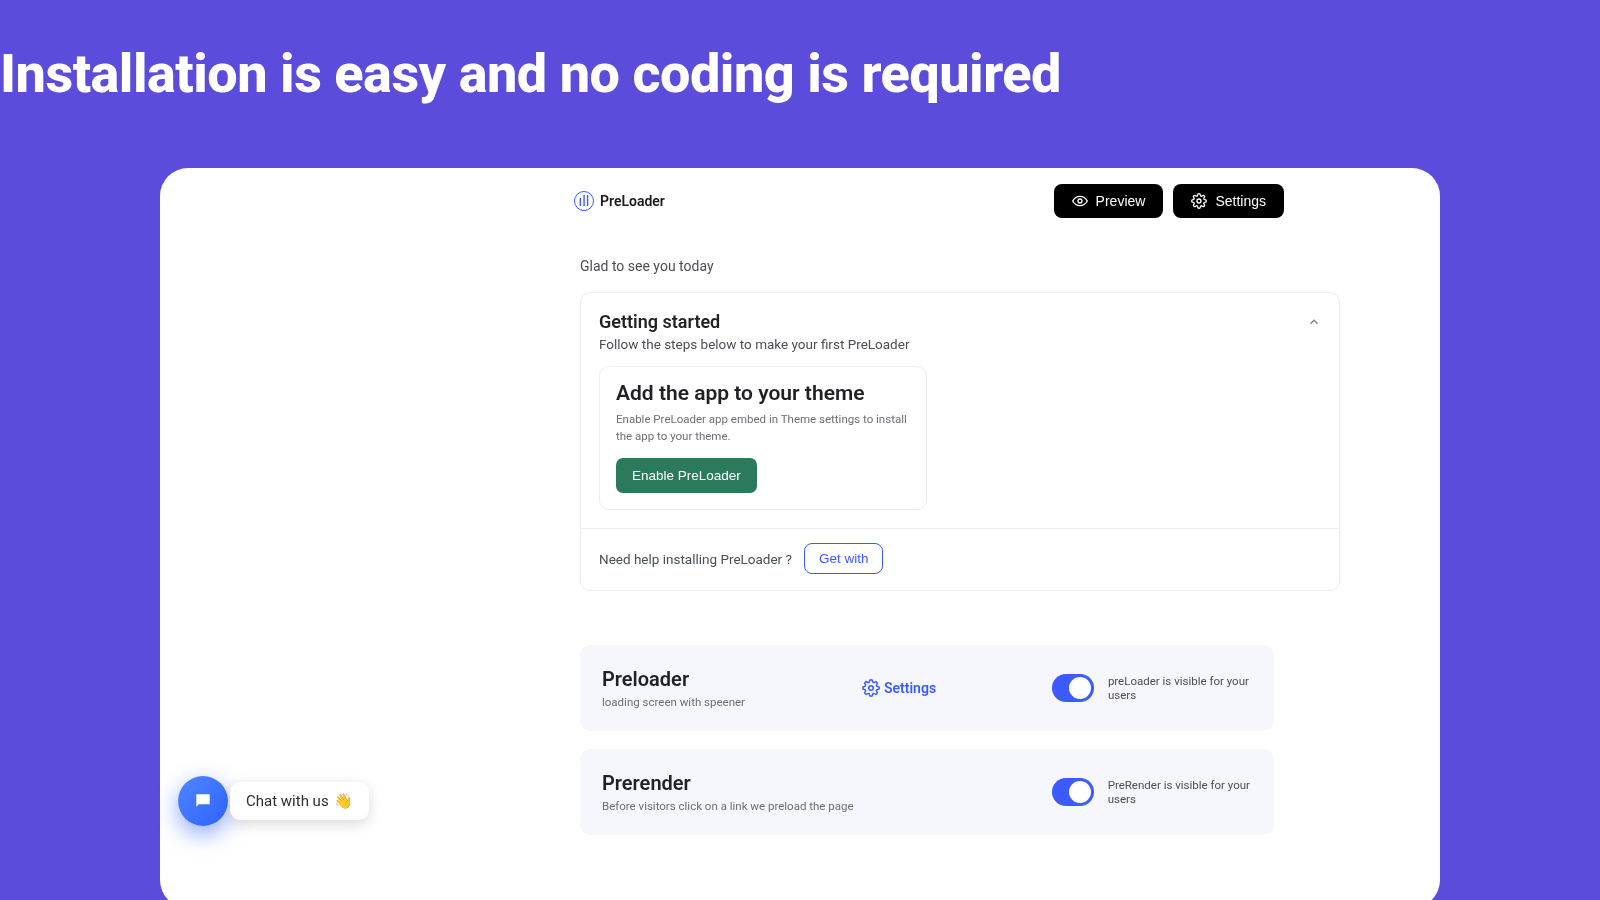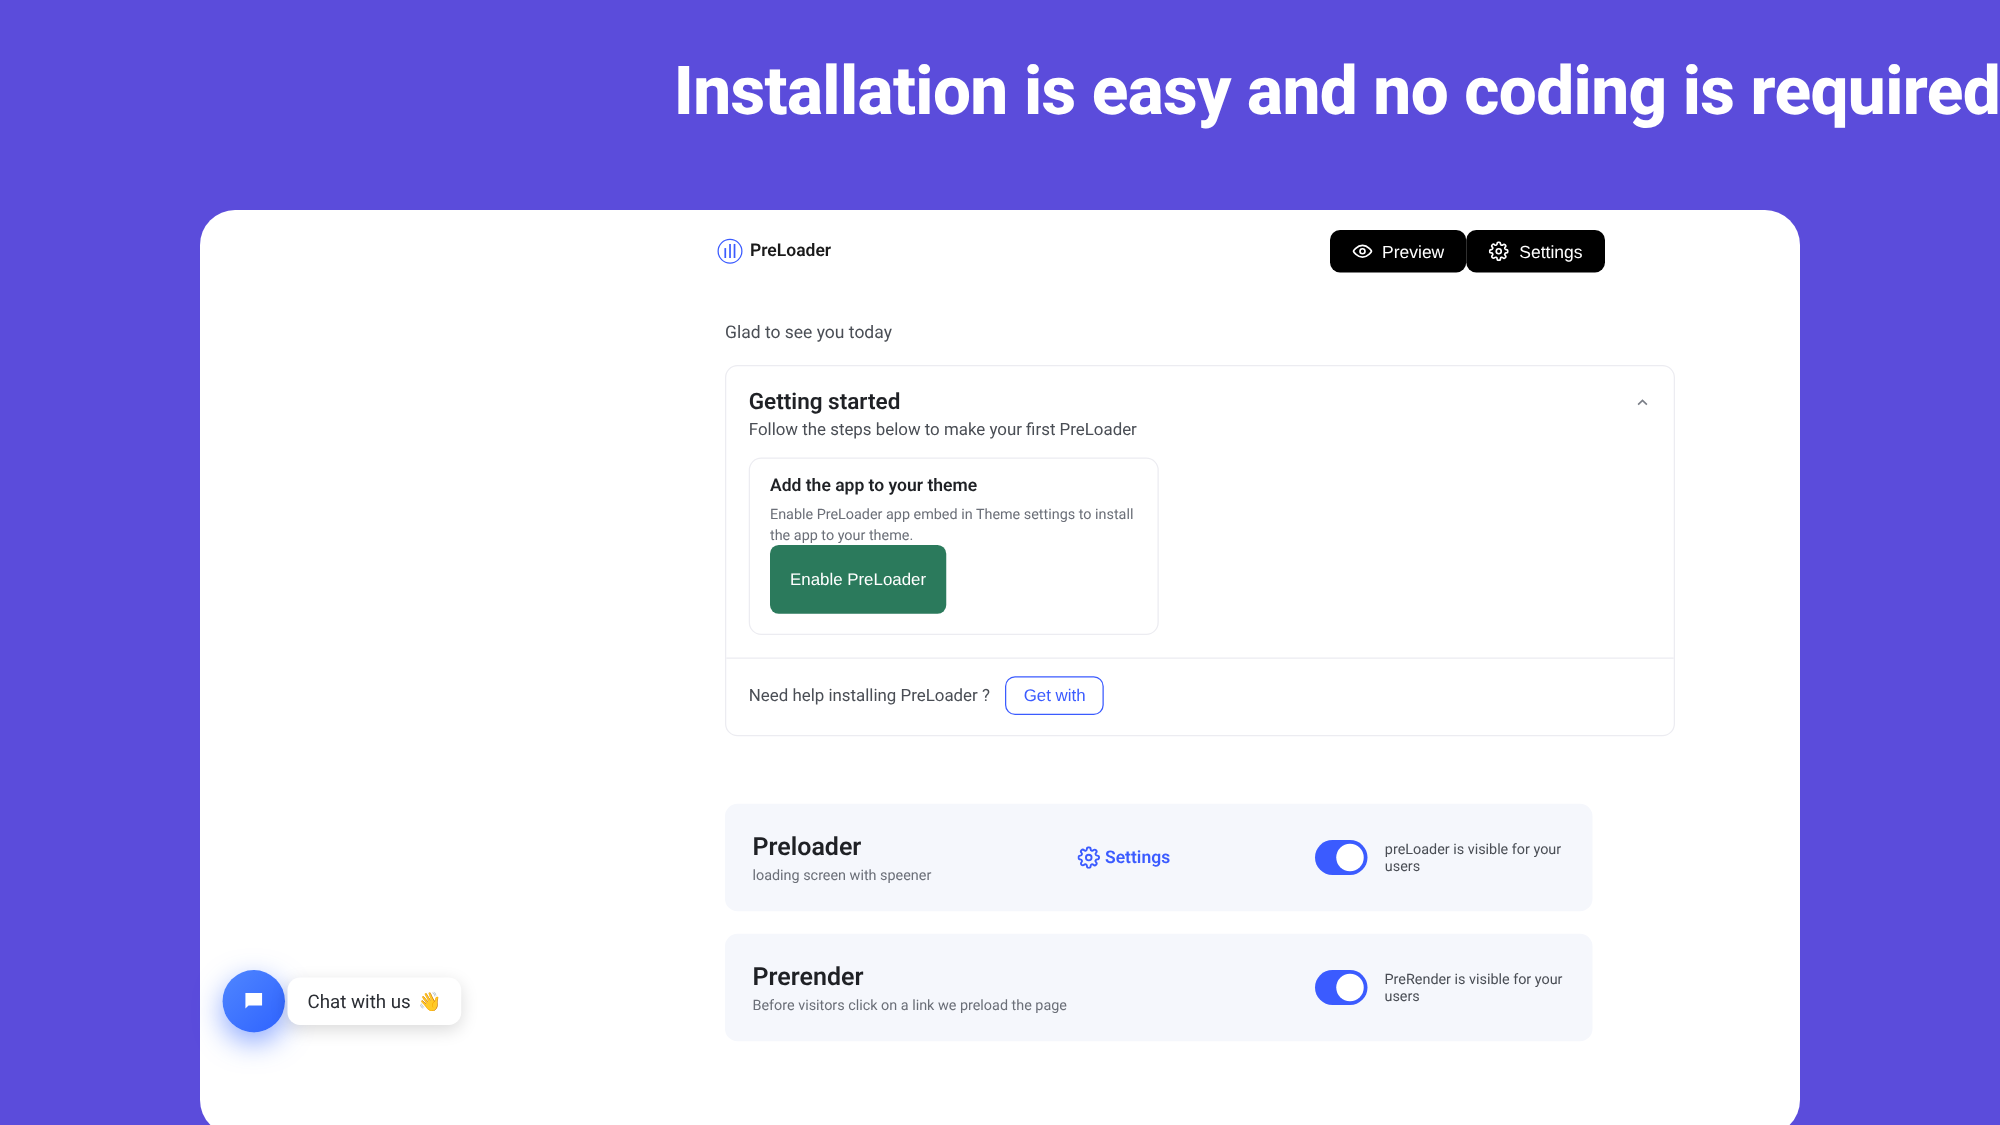--- a/index.html
+++ b/index.html
@@ -6,21 +6,21 @@
   body {
     font-family: -apple-system, BlinkMacSystemFont, "Segoe UI", Roboto, Helvetica, Arial, sans-serif;
     background: #5b4cdb;
     width: 1600px;
     height: 900px;
     overflow: hidden;
     position: relative;
   }
   .hero-title {
     color: #fff;
-    text-align: right;
+    text-align: left;
     font-weight: 800;
     font-size: 54px;
     letter-spacing: -0.5px;
     margin-top: 42px;
   }
   .app-card {
     position: absolute;
     left: 160px;
     top: 168px;
     width: 1280px;
@@ -51,21 +51,21 @@
     border: 1.5px solid #3b5bff;
     border-radius: 50%;
     display: flex; align-items: center; justify-content: center;
   }
   .brand-logo span {
     font-size: 15px; color: #3b5bff; font-weight: 400;
   }
   .brand-name {
     font-size: 14px; font-weight: 600; color: #1a1a1a;
   }
-  .header-btns { display: flex; gap: 0; padding-left: 16px; }
+  .header-btns { display: flex; gap: 10px; padding-left: 16px; }
   .btn-dark {
     background: #000;
     color: #fff;
     border: none;
     border-radius: 8px;
     padding: 9px 18px;
     font-size: 14px;
     font-weight: 500;
     display: flex;
     align-items: center;
@@ -113,36 +113,37 @@
     color: #7a7e87;
   }
   .step-card {
     border: 1px solid #ececf1;
     border-radius: 10px;
     padding: 14px 16px 16px 16px;
     margin-top: 14px;
     width: 328px;
   }
   .step-title {
-    font-size: 14px;
+    font-size: 21px;
     font-weight: 600;
     color: #1f2125;
   }
   .step-desc {
     font-size: 11.5px;
     color: #6b6f78;
     margin-top: 6px;
     line-height: 1.45;
   }
   .btn-green {
+    margin-top: 14px;
     background: #2b7a5c;
     color: #fff;
     border: none;
     border-radius: 7px;
-    padding: 20px 16px;
+    padding: 10px 16px;
     font-size: 13.5px;
     cursor: pointer;
   }
   .panel-divider {
     height: 1px;
     background: #ececf1;
     margin: 18px -18px 14px -18px;
   }
   .help-row {
     display: flex;

